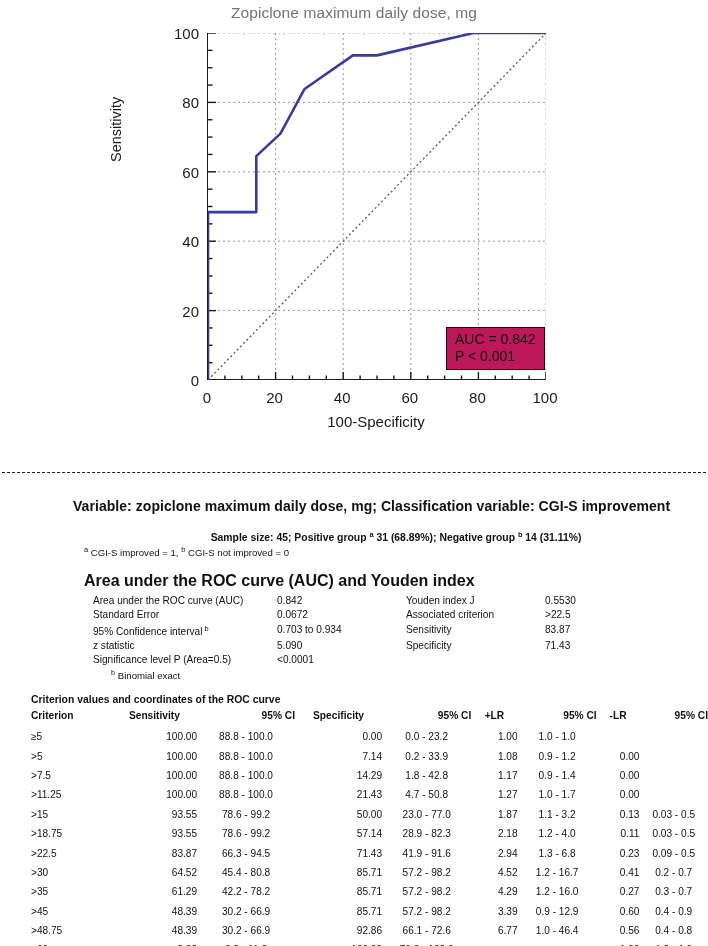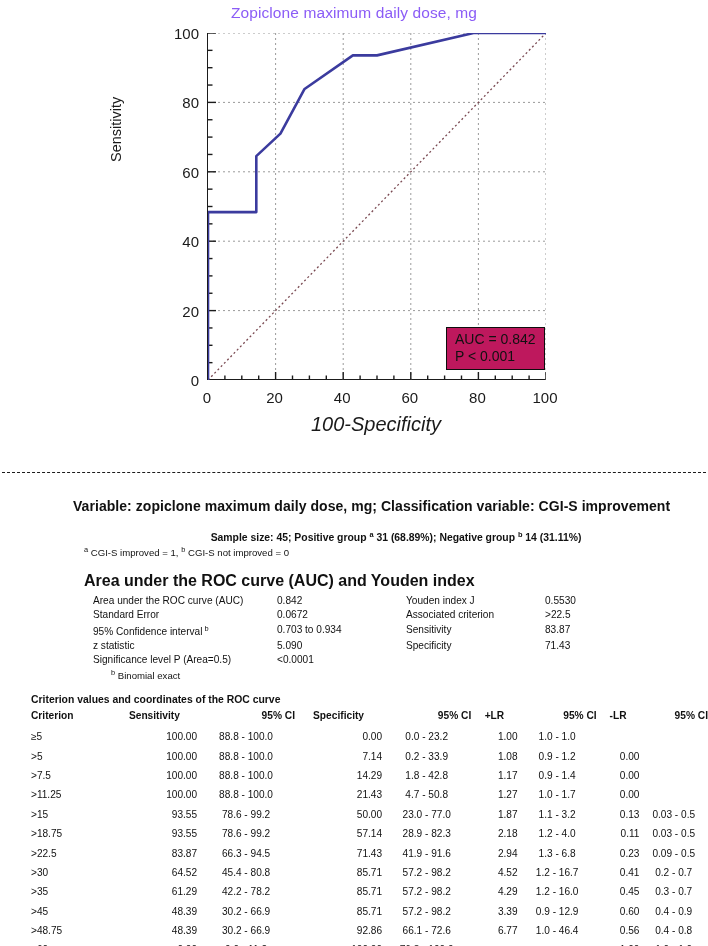--- a/index.html
+++ b/index.html
@@ -21,21 +21,21 @@
     position: relative;
     width: 708px;
     height: 455px;
   }
   #chart-title {
     position: absolute;
     left: 0; top: 4px;
     width: 708px;
     text-align: center;
     font-size: 15.5px;
-    color: #8b5cf6;
+    color: #737373;
     letter-spacing: 0.1px;
   }
   #plot-area {
     position: absolute;
     left: 207px;
     top: 33px;
     width: 338px;
     height: 347px;
     box-sizing: border-box;
     border-left: 1.6px solid #1b1b1b;
@@ -74,23 +74,22 @@
     transform: rotate(-90deg);
     transform-origin: left top;
     white-space: nowrap;
   }
   #x-axis-title {
     position: absolute;
     left: 207px;
     top: 413px;
     width: 338px;
     text-align: center;
-    font-size: 20px;
+    font-size: 15px;
     color: #1a1a1a;
-    font-style: italic;
   }
   #auc-legend {
     position: absolute;
     left: 446px;
     top: 327px;
     border: 1.4px solid #0d0d0d;
     background: #be185d;
     padding: 3px 8px 4px 8px;
     font-size: 14px;
     line-height: 17px;
@@ -470,21 +469,21 @@
           <td class="col-nlrci">0.2 - 0.7</td>
         </tr>
         <tr>
           <td class="col-criterion">&gt;35</td>
           <td class="col-sens">61.29</td>
           <td class="col-sensci">42.2 - 78.2</td>
           <td class="col-spec">85.71</td>
           <td class="col-specci">57.2 - 98.2</td>
           <td class="col-plr">4.29</td>
           <td class="col-plrci">1.2 - 16.0</td>
-          <td class="col-nlr">0.45</td>
+          <td class="col-nlr">0.27</td>
           <td class="col-nlrci">0.3 - 0.7</td>
         </tr>
         <tr>
           <td class="col-criterion">&gt;45</td>
           <td class="col-sens">48.39</td>
           <td class="col-sensci">30.2 - 66.9</td>
           <td class="col-spec">85.71</td>
           <td class="col-specci">57.2 - 98.2</td>
           <td class="col-plr">3.39</td>
           <td class="col-plrci">0.9 - 12.9</td>

